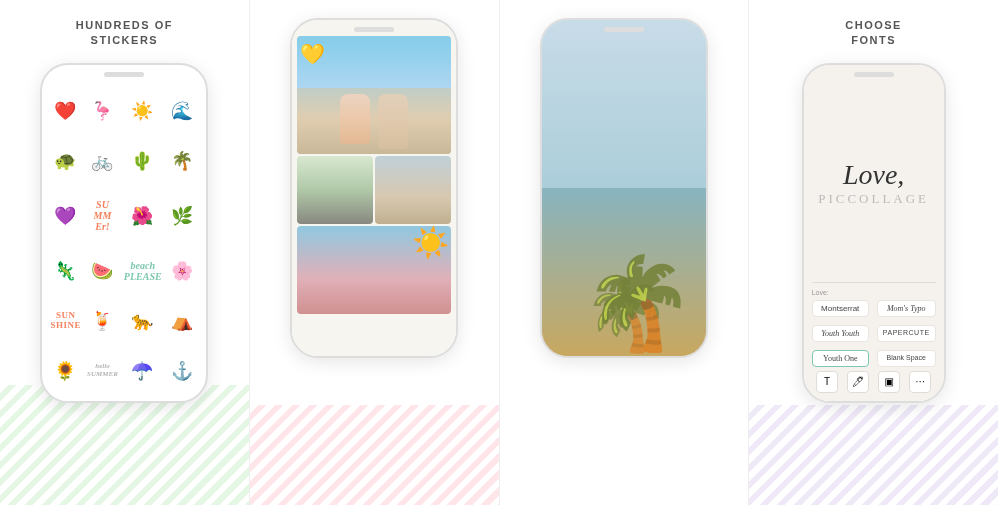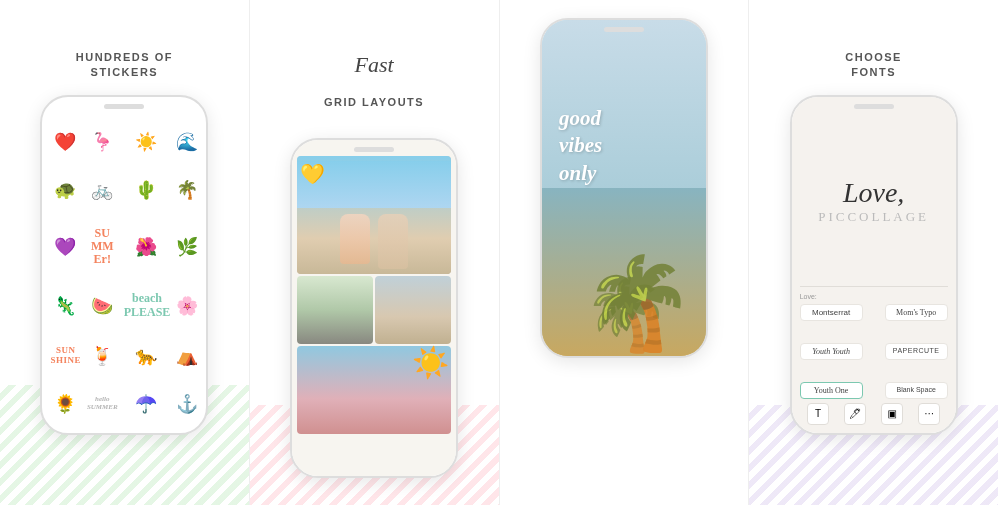--- a/index.html
+++ b/index.html
@@ -33,21 +33,20 @@
     .panel:last-child { border-right: none; }
     .panel-title {
       font-size: 11px;
       font-weight: 700;
       letter-spacing: 1.5px;
       color: #555;
       text-align: center;
       margin-bottom: 14px;
       line-height: 1.4;
       text-transform: uppercase;
-      margin-top: 32px;
     }
     .panel-title.fast-title {
       font-family: Georgia, serif;
       font-style: italic;
       font-weight: 400;
       font-size: 22px;
       text-transform: none;
       letter-spacing: 0;
       color: #444;
       display: block;
@@ -93,24 +92,25 @@
       width: 100%;
       height: 100%;
     }
     .sticker-item {
       display: flex;
       align-items: center;
       justify-content: center;
       font-size: 18px;
     }
     .sticker-text {
-      font-size: 12px;
+      font-size: 10px;
       font-weight: 700;
       color: #f4845f;
       font-family: 'Georgia', serif;
+      font-style: italic;
       text-align: center;
       line-height: 1.1;
     }
     .sticker-text.beach { color: #7cc8b0; }
     .sticker-text.sun { color: #f4845f; font-style: normal; font-size: 9px; letter-spacing: 0.5px; }
     .sticker-text.hello { color: #b5b5b5; font-style: italic; font-size: 7px; }
     
     .stripe-bg-green {
       position: absolute;
       bottom: 0; left: 0; right: 0;
@@ -175,21 +175,21 @@
       font-family: 'Georgia', cursive;
       font-style: italic;
       font-size: 22px;
       color: #fff;
       line-height: 1.2;
       font-weight: 700;
       text-shadow: 1px 1px 3px rgba(0,0,0,0.2);
     }
     
     .panel-4 .phone-frame {
-      width: 168px;
+      width: 144px;
       height: 340px;
     }
     .fonts-screen {
       width: 100%;
       height: 100%;
       background: #f5f2ee;
       display: flex;
       flex-direction: column;
       align-items: center;
       padding: 20px 8px 8px;
@@ -221,37 +221,37 @@
       padding-top: 6px;
     }
     .font-label {
       font-size: 7px;
       color: #999;
       margin-bottom: 4px;
     }
     .font-grid {
       display: grid;
       grid-template-columns: 1fr 1fr;
-      gap: 22px;
+      gap: 8px;
       margin-bottom: 4px;
     }
     .font-option {
       background: #fff;
       border-radius: 4px;
       padding: 3px 5px;
       font-size: 8px;
       color: #444;
       text-align: center;
       border: 1px solid #e8e5e0;
     }
     .font-option.active {
       border: 1.5px solid #7cc8b0;
       color: #444;
     }
-    .font-option.moms { font-family: Georgia, serif; }
+    .font-option.moms { font-family: Georgia, serif; font-style: italic; }
     .font-option.wild { font-family: Georgia, serif; font-style: italic; }
     .font-option.papercute { font-size: 7px; letter-spacing: 0.5px; }
     .font-option.yeseva { font-family: Georgia, serif; }
     .font-option.blank { font-size: 7px; }
     .font-toolbar {
       display: flex;
       justify-content: space-around;
       margin-top: 4px;
     }
     .font-tool {
@@ -334,24 +334,20 @@
           <span class="sticker-text hello">hello<br>SUMMER</span>
         </div>
         <div class="sticker-item">☂️</div>
         <div class="sticker-item">⚓</div>
       </div>
     </div>
   </div>
 
   <div class="panel panel-2" style="position:relative;">
     <div class="stripe-bg-pink"></div>
-    <div class="fast-title-wrap">
-      <span class="panel-title fast-title">Fast</span>
-      <span class="panel-title fast-subtitle">GRID LAYOUTS</span>
-    </div>
     <div class="phone-frame" style="width:168px;height:340px;overflow:hidden;position:relative;">
       <div class="phone-notch"></div>
       <div style="position:absolute;top:0;left:0;right:0;bottom:0;background:#f7f5f0;">
 
         <div style="display:grid;grid-template-columns:1fr 1fr;grid-template-rows:118px 68px 88px;gap:2px;padding:16px 5px 5px;height:100%;background:#f7f5f0;">
 
           <div style="grid-column:1/3;border-radius:4px;overflow:hidden;background:linear-gradient(160deg,#c8d4e0 0%,#d8c8b0 50%,#b8a890 100%);position:relative;">
 
             <div style="width:100%;height:100%;background:linear-gradient(180deg,#87ceeb 0%,#e0cdb0 70%,#c8b898 100%);position:relative;">
               <div style="position:absolute;bottom:5px;left:50%;transform:translateX(-50%);display:flex;gap:8px;">
@@ -387,27 +383,20 @@
       <div class="phone-notch"></div>
       <div class="doodle-screen">
 
         <div style="position:absolute;top:0;left:0;right:0;height:55%;background:linear-gradient(180deg,#c8dce8 0%,#a8ccd8 100%);"></div>
 
         <div style="position:absolute;bottom:0;left:0;right:0;height:50%;background:linear-gradient(180deg,#88b4c0 0%,#c8a860 100%);"></div>
 
         <div class="palm-tree-2">🌴</div>
         <div class="palm-tree">🌴</div>
 
-        <div class="doodle-text">
-          <svg width="120" height="90" viewBox="0 0 120 90">
-            <text x="5" y="25" font-family="Georgia, cursive" font-style="italic" font-size="21" fill="white" font-weight="bold">good</text>
-            <text x="5" y="52" font-family="Georgia, cursive" font-style="italic" font-size="21" fill="white" font-weight="bold">vibes</text>
-            <text x="5" y="80" font-family="Georgia, cursive" font-style="italic" font-size="21" fill="white" font-weight="bold">only</text>
-          </svg>
-        </div>
       </div>
     </div>
   </div>
 
   <div class="panel panel-4" style="position:relative;">
     <div class="stripe-bg-purple"></div>
     <div class="panel-title">
       <span>CHOOSE</span><br>
       <span>FONTS</span>
     </div>

